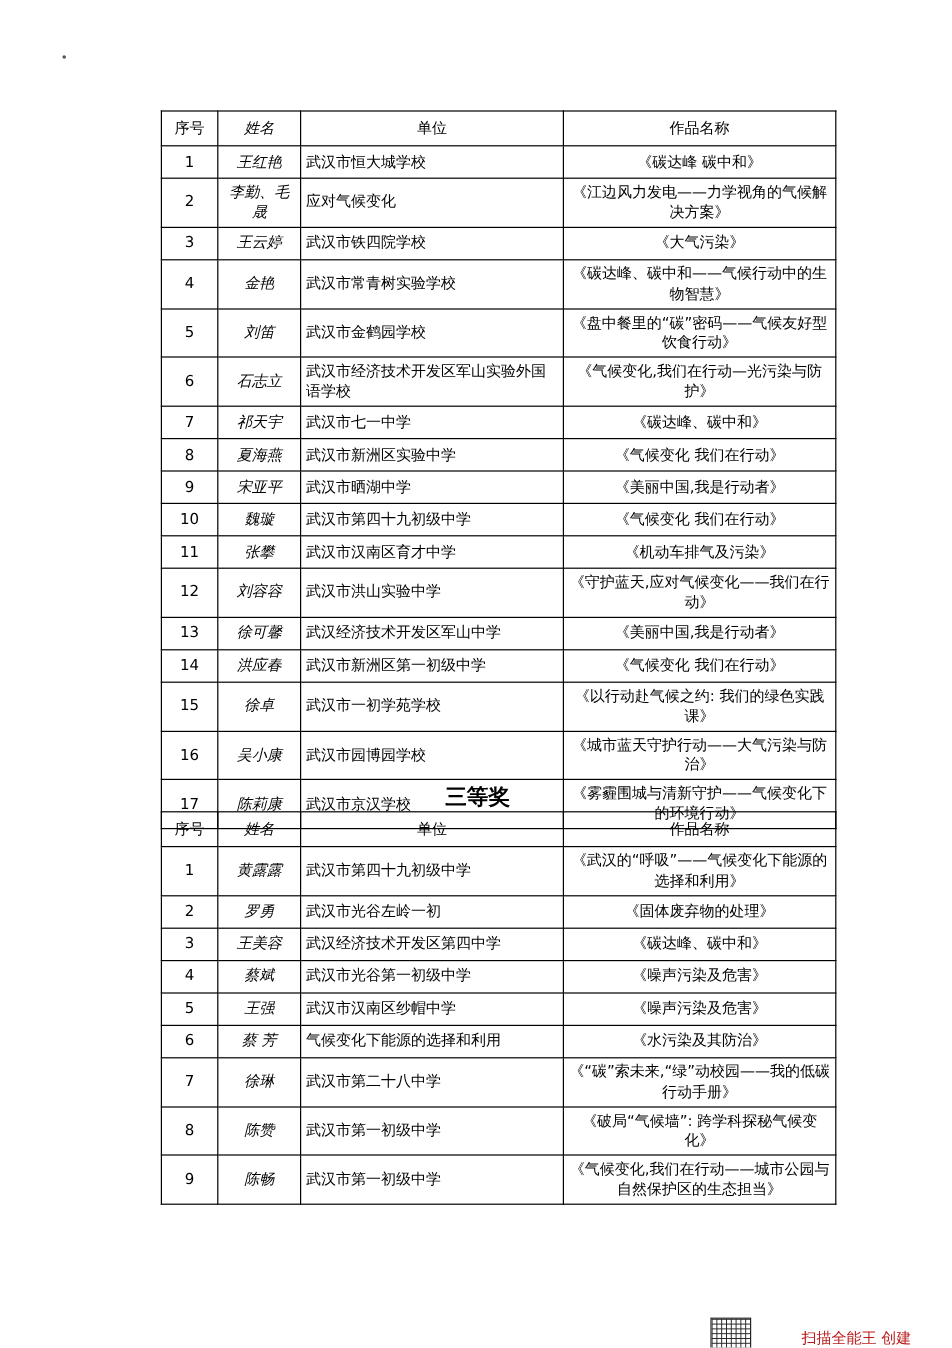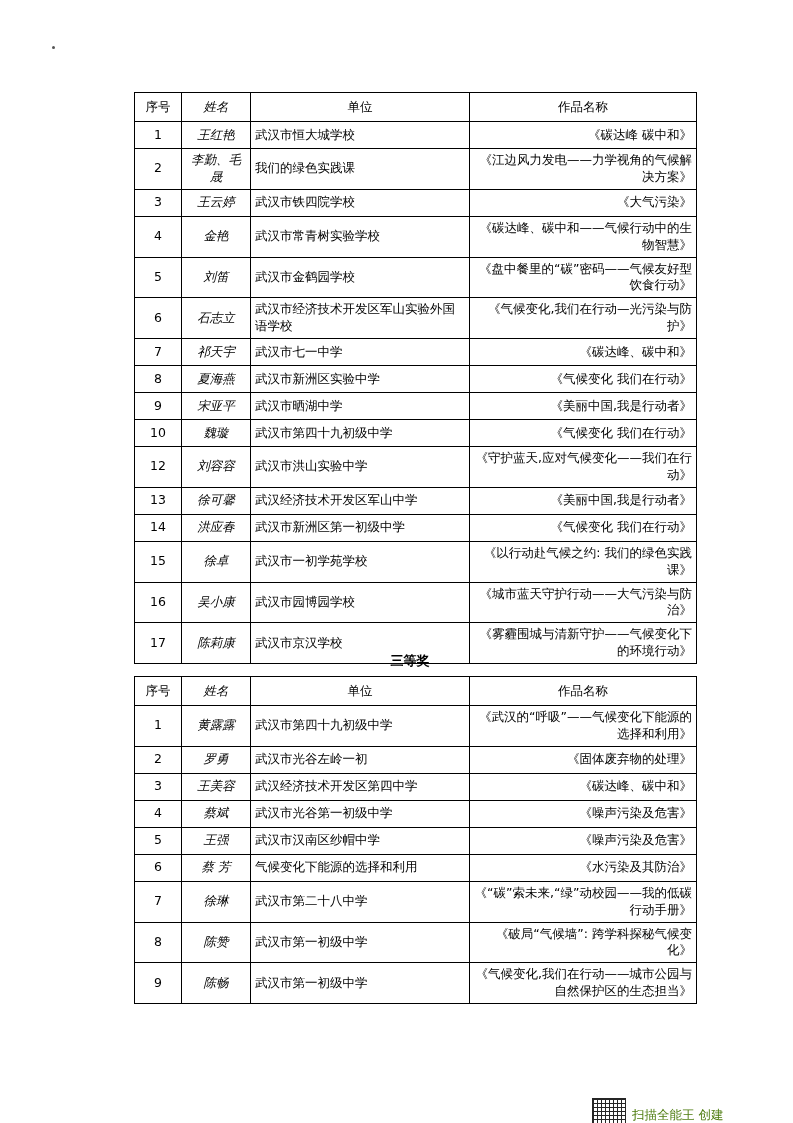--- a/index.html
+++ b/index.html
@@ -47,39 +47,39 @@
     border: 1px solid #000000;
     padding: 3px 4px;
     font-size: 12.5px;
     line-height: 1.35;
     vertical-align: middle;
     font-weight: normal;
   }
   .col-no   { width: 38px;  text-align: center; }
   .col-name { width: 60px;  text-align: center; font-style: italic; }
   .col-unit { width: 210px; text-align: left; padding-left: 8px; margin-left: 28px; }
-  .col-work { width: 218px; text-align: right; padding-left: 6px; }
+  .col-work { width: 218px; text-align: center; padding-left: 6px; }
 
   thead td {
     text-align: center !important;
     padding-left: 4px !important;
     height: 22px;
   }
   tbody td {
     height: 20px;
   }
   td.center { text-align: center; }
 
   .section-title {
     position: absolute;
-    left: 146px;
+    left: 134px;
     top: 652px;
     width: 528px;
     text-align: center;
-    font-size: 13px;
+    font-size: 18px;
     font-weight: bold;
   }
 
   .footer-stamp {
     position: absolute;
     left: 592px;
     top: 1098px;
     display: flex;
     align-items: center;
     gap: 6px;
@@ -91,22 +91,23 @@
       linear-gradient(90deg, #000 1px, transparent 1px),
       linear-gradient(#000 1px, transparent 1px);
     background-size: 4px 4px;
     background-color: #fff;
     opacity: 0.85;
     border: 1px solid #000;
     box-sizing: border-box;
   }
   .stamp-text {
     font-size: 12.5px;
-    color: #4d7c0f;
+    color: #b91c1c;
     white-space: nowrap;
+    margin-left: 36px;
   }
 </style>
 </head>
 <body>
 
 <div class="page">
 
   <div class="corner-dot"></div>
 
   <div class="table-wrap" id="table1-wrap">
@@ -122,21 +123,21 @@
       <tbody id="table1-body">
           <tr>
             <td class="col-no center">1</td>
             <td class="col-name center">王红艳</td>
             <td class="col-unit">武汉市恒大城学校</td>
             <td class="col-work">《碳达峰  碳中和》</td>
           </tr>
           <tr>
             <td class="col-no center">2</td>
             <td class="col-name center">李勤、毛晟</td>
-            <td class="col-unit">我们的绿色实践课</td>
+            <td class="col-unit">应对气候变化</td>
             <td class="col-work">《江边风力发电——力学视角的气候解决方案》</td>
           </tr>
           <tr>
             <td class="col-no center">3</td>
             <td class="col-name center">王云婷</td>
             <td class="col-unit">武汉市铁四院学校</td>
             <td class="col-work">《大气污染》</td>
           </tr>
           <tr>
             <td class="col-no center">4</td>
@@ -172,20 +173,26 @@
             <td class="col-no center">9</td>
             <td class="col-name center">宋亚平</td>
             <td class="col-unit">武汉市晒湖中学</td>
             <td class="col-work">《美丽中国,我是行动者》</td>
           </tr>
           <tr>
             <td class="col-no center">10</td>
             <td class="col-name center">魏璇</td>
             <td class="col-unit">武汉市第四十九初级中学</td>
             <td class="col-work">《气候变化    我们在行动》</td>
+          </tr>
+          <tr>
+            <td class="col-no center">11</td>
+            <td class="col-name center">张攀</td>
+            <td class="col-unit">武汉市汉南区育才中学</td>
+            <td class="col-work">《机动车排气及污染》</td>
           </tr>
           <tr>
             <td class="col-no center">12</td>
             <td class="col-name center">刘容容</td>
             <td class="col-unit">武汉市洪山实验中学</td>
             <td class="col-work">《守护蓝天,应对气候变化——我们在行动》</td>
           </tr>
           <tr>
             <td class="col-no center">13</td>
             <td class="col-name center">徐可馨</td>

